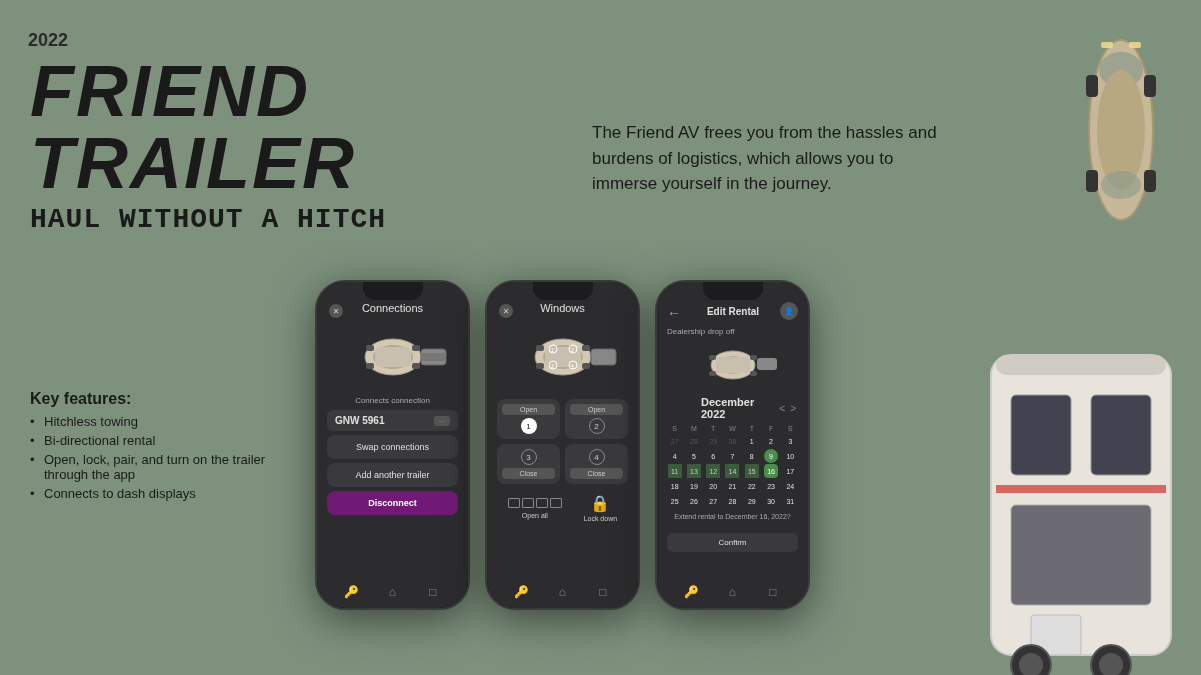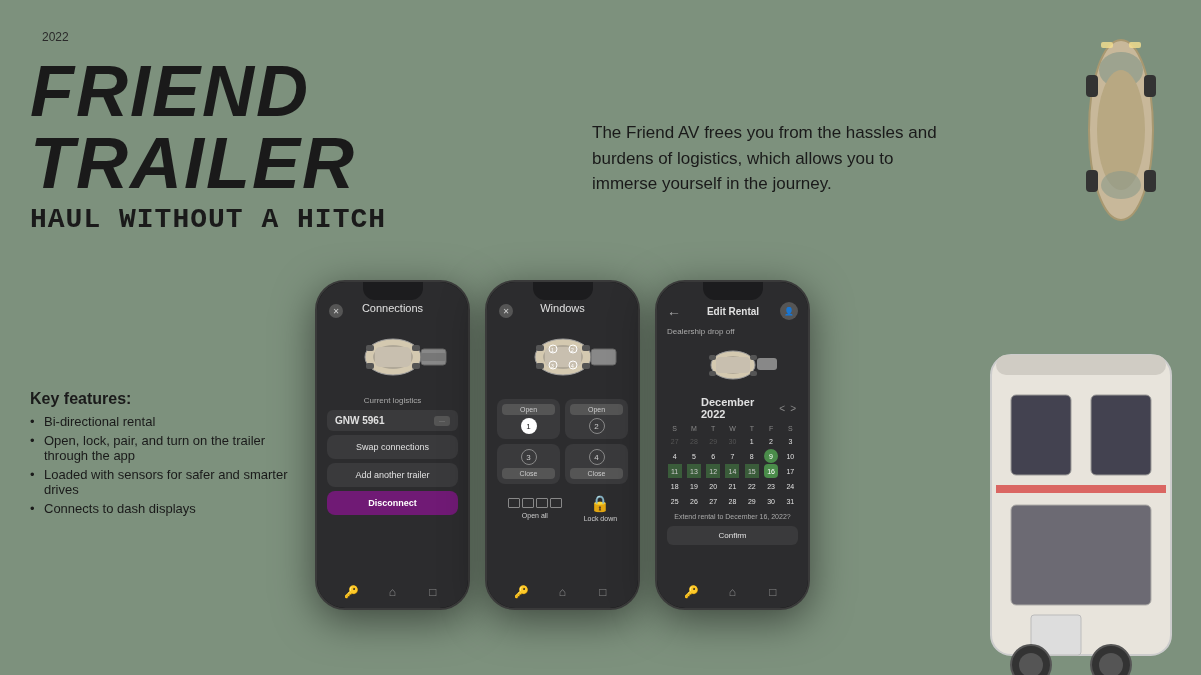--- a/index.html
+++ b/index.html
@@ -17,24 +17,24 @@
       width: 1201px;
       height: 675px;
       position: relative;
       background-color: #7d917d;
     }
 
     
     .year-text {
       position: absolute;
       top: 30px;
-      left: 42px;
+      left: 28px;
       color: #2a2a2a;
-      font-size: 12px;
-      font-weight: 400;
+      font-size: 18px;
+      font-weight: 700;
     }
 
     
     .title-area {
       position: absolute;
       top: 55px;
       left: 30px;
       width: 500px;
     }
 
@@ -441,21 +441,21 @@
 
     .extend-text {
       font-size: 7px;
       color: #aaa;
       text-align: center;
       padding: 3px 5px;
     }
 
     .confirm-btn {
       display: block;
-      margin: 3px 10px;
+      margin: 10px 10px;
       background: #3a3a3c;
       border-radius: 6px;
       padding: 5px;
       font-size: 8px;
       color: #e0e0e0;
       text-align: center;
     }
 
     
     .car-top-right {
@@ -495,23 +495,23 @@
   <div class="title-area">
     <div class="main-title">Friend Trailer</div>
     <div class="subtitle">Haul Without a Hitch</div>
   </div>
 
   <div class="description-text">The Friend AV frees you from the hassles and burdens of logistics, which allows you to immerse yourself in the  journey.</div>
 
   <div class="key-features">
     <div class="key-features-title">Key features:</div>
     <ul>
+      <li>Hitchless towing</li>
       <li>Bi-directional rental</li>
       <li>Open, lock, pair, and turn on the trailer through the app</li>
-      <li>Loaded with sensors for safer and smarter drives</li>
       <li>Connects to dash displays</li>
     </ul>
   </div>
 
   <div class="phones-container">
 
     <div class="phone">
       <div class="phone-notch"></div>
       <div class="phone-screen">
 
@@ -530,21 +530,21 @@
             <rect x="33" y="18" width="8" height="6" rx="2" fill="#555"></rect>
             <rect x="79" y="18" width="8" height="6" rx="2" fill="#555"></rect>
             <rect x="33" y="36" width="8" height="6" rx="2" fill="#555"></rect>
             <rect x="79" y="36" width="8" height="6" rx="2" fill="#555"></rect>
 
             <rect x="88" y="22" width="25" height="16" rx="3" fill="#888" stroke="#666" stroke-width="1"></rect>
             <rect x="88" y="26" width="25" height="8" rx="2" fill="#777"></rect>
           </svg>
         </div>
 
-        <div class="connection-label">Current logistics</div>
+        <div class="connection-label">Connects connection</div>
 
         <div class="connection-box">
           <span class="connection-plate">GNW 5961</span>
           <span class="connection-small-btn">···</span>
         </div>
 
         <div class="phone-btn">Swap connections</div>
         <div class="phone-btn">Add another trailer</div>
         <div class="phone-btn phone-btn-green">Disconnect</div>
 

